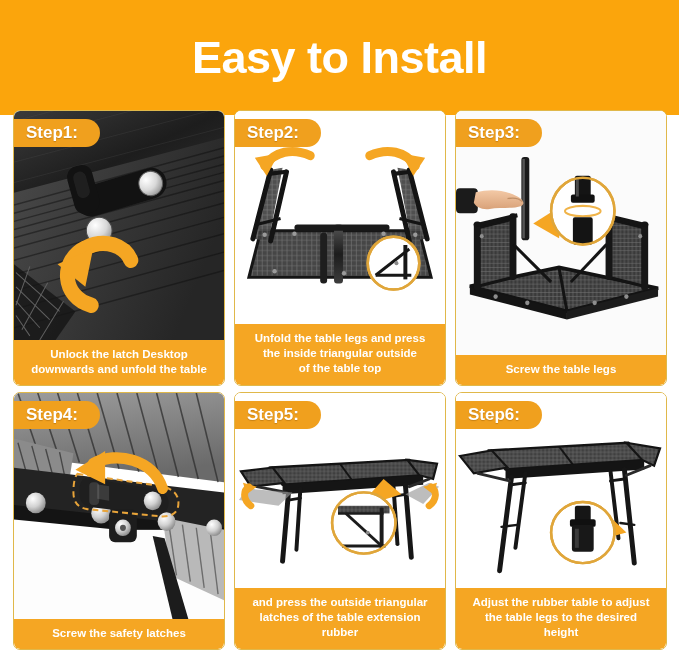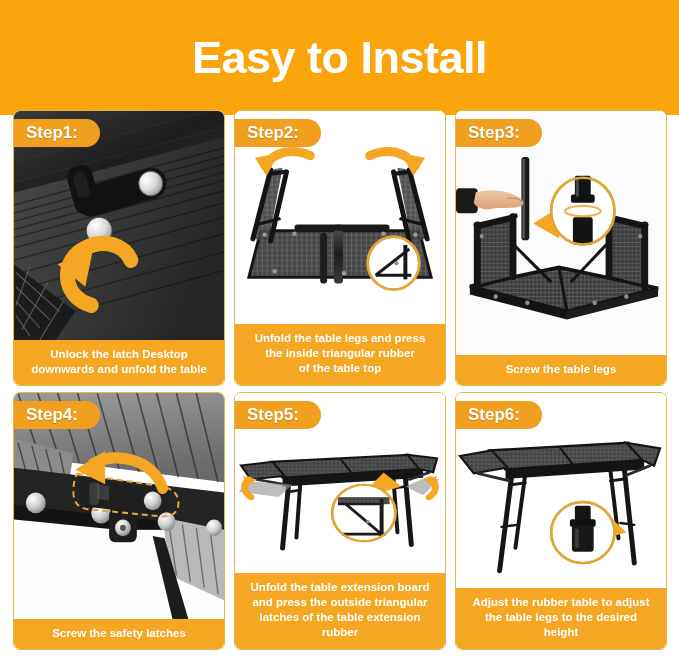--- a/index.html
+++ b/index.html
@@ -245,21 +245,21 @@
             </g>
             <circle cx="160" cy="150" r="26" fill="none" stroke="#e0a63a" stroke-width="2.5"></circle>
           </g>
         </svg>
       </div>
       <div class="badge">
         <span class="badge-label">Step2:</span>
       </div>
       <div class="caption cap2">
         <span>Unfold the table legs and press</span>
-        <span>the inside triangular rubber</span>
+        <span>the inside triangular outside</span>
         <span>of the table top</span>
       </div>
     </div>
 
     <div class="card">
       <div class="photo">
         <svg viewBox="0 0 212 234" preserveAspectRatio="none">
           <defs>
             <pattern id="mesh3" width="4" height="4" patternUnits="userSpaceOnUse">
               <rect width="4" height="4" fill="#3a3a3a"></rect>
@@ -480,21 +480,20 @@
               <circle cx="134" cy="146" r="2" fill="#8a8a8a"></circle>
             </g>
             <circle cx="130" cy="136" r="32" fill="none" stroke="#e0a63a" stroke-width="2.5"></circle>
           </g>
         </svg>
       </div>
       <div class="badge">
         <span class="badge-label">Step5:</span>
       </div>
       <div class="caption cap2">
-        <span>Unfold the table extension board</span>
         <span>and press the outside triangular</span>
         <span>latches of the table extension rubber</span>
       </div>
     </div>
 
     <div class="card">
       <div class="photo">
         <svg viewBox="0 0 212 204" preserveAspectRatio="none">
           <defs>
             <pattern id="mesh6" width="4" height="4" patternUnits="userSpaceOnUse">

